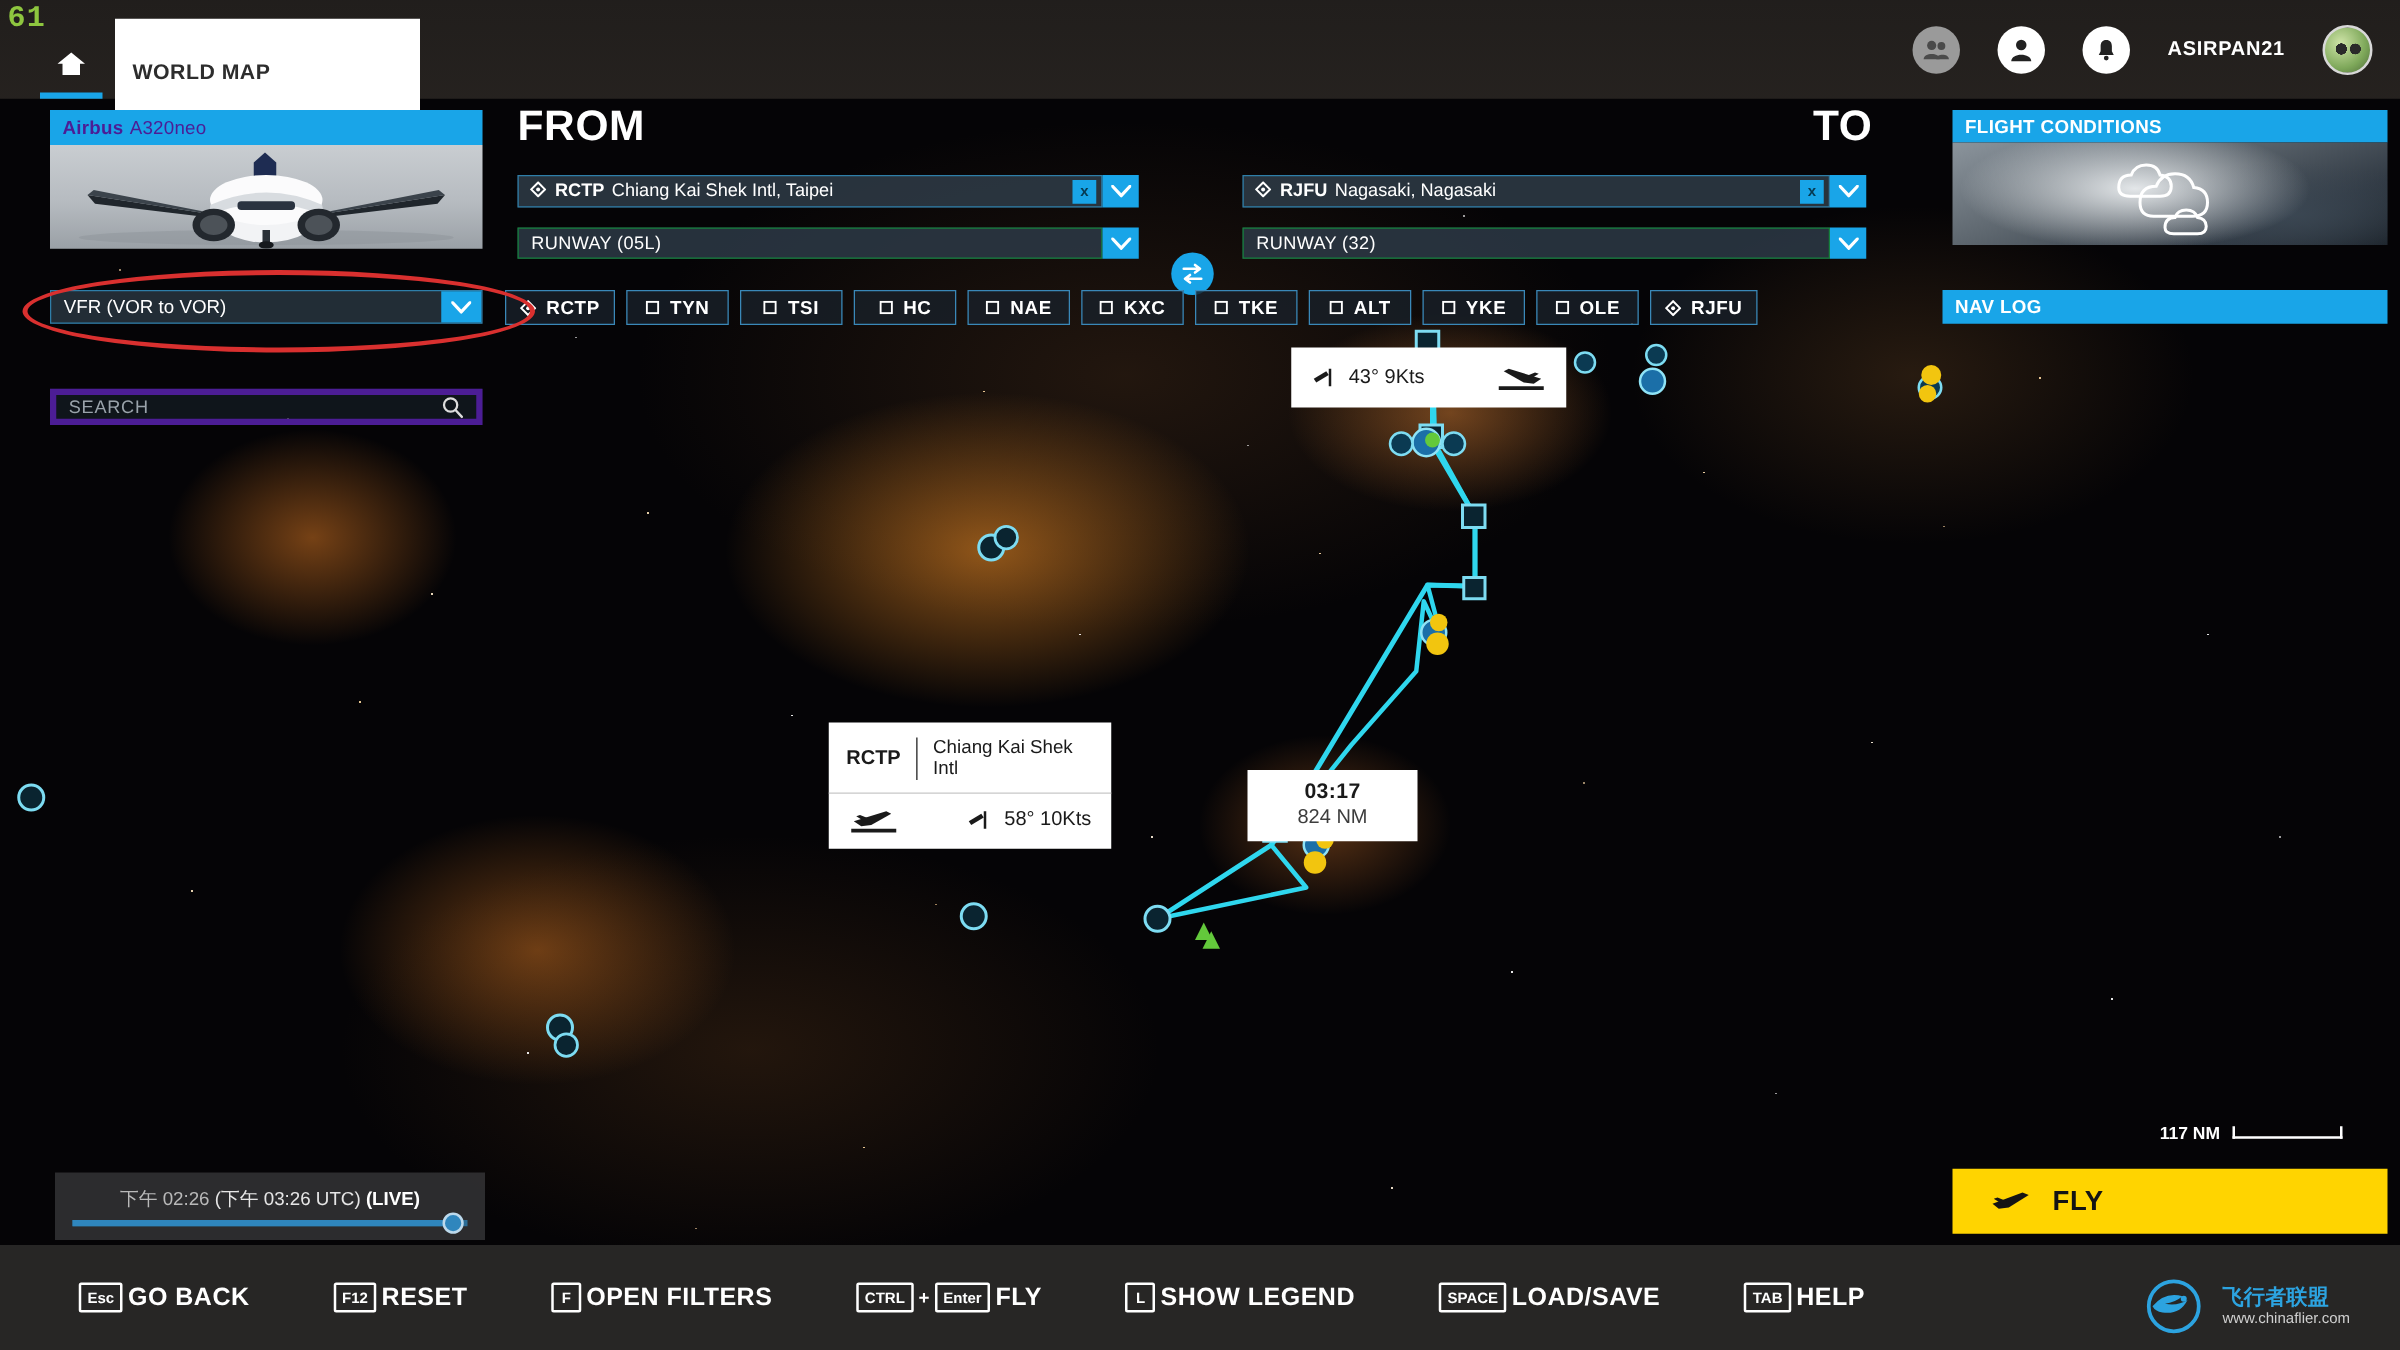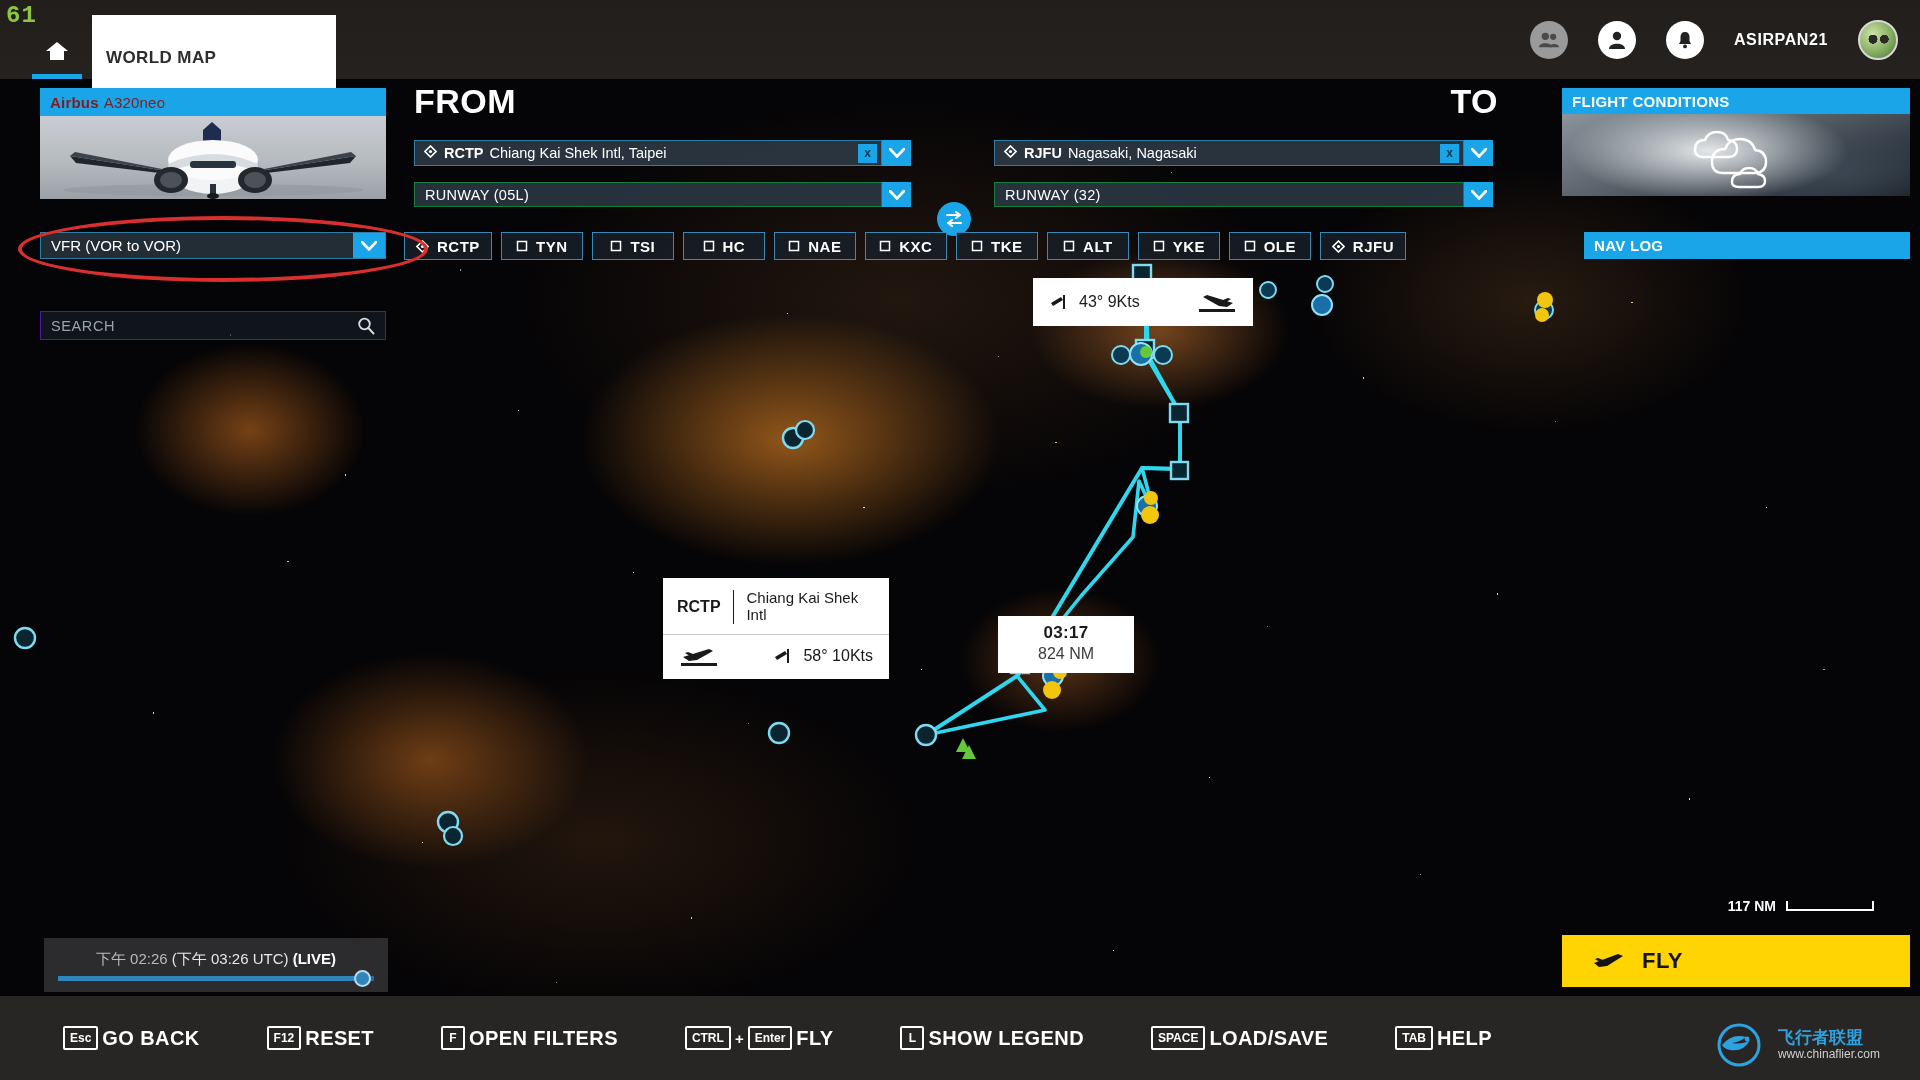--- a/index.html
+++ b/index.html
@@ -101,21 +101,21 @@
   }
   .avatar::after{
     content:""; position:absolute; left:7px; top:10px; width:24px; height:16px;
     background: radial-gradient(circle at 25% 45%, #2a2a2a 22%, transparent 23%),
                 radial-gradient(circle at 72% 45%, #2a2a2a 22%, transparent 23%);
   }
 
   
   .aircraft-panel { position:absolute; left:40px; top:88px; width:346px; height:111px; background:#111; }
   .aircraft-title {
-    height:28px; background:#19a5e8; color:#7f1d1d; font-size:15px;
+    height:28px; background:#19a5e8; color:#4c1d95; font-size:15px;
     display:flex; align-items:center; padding-left:10px; letter-spacing:.2px;
   }
   .aircraft-title b { font-weight:700; margin-right:5px; }
   .aircraft-img {
     height:83px; position:relative; overflow:hidden;
     background: linear-gradient(180deg,#c9cdd1 0%, #b6bbc0 55%, #9aa0a6 100%);
   }
 
   
   .route-panel {
@@ -156,35 +156,35 @@
   .fc-title { height:26px; background:#19a5e8; color:#fff; font-size:15px;
               display:flex; align-items:center; padding-left:10px; font-weight:700; letter-spacing:.3px; }
   .fc-img {
     height:82px; position:relative; overflow:hidden;
     background:
       radial-gradient(ellipse 200px 70px at 42% 45%, rgba(235,238,240,.95), rgba(150,158,166,0) 70%),
       radial-gradient(ellipse 170px 60px at 78% 70%, rgba(60,72,84,.9), rgba(60,72,84,0) 70%),
       linear-gradient(160deg,#8b949c 0%, #5d666e 40%, #313a44 75%, #1b2229 100%);
   }
   .navlog-panel {
-    position:absolute; right:10px; top:232px; width:326px; height:27px;
+    position:absolute; right:10px; top:232px; width:356px; height:27px;
     background:#19a5e8; color:#fff; font-size:15px; font-weight:700;
     display:flex; align-items:center; padding-left:10px; letter-spacing:.3px;
   }
 
   
   .plan-type {
     position:absolute; left:40px; top:232px; width:346px; height:27px;
     background:rgba(38,50,60,.9); border:1px solid #2e7ea8; display:flex; align-items:center;
   }
   .plan-type .txt { color:#fff; font-size:15px; padding-left:10px; flex:1; }
   .plan-type .cbtn { width:32px; height:25px; background:#19a5e8; display:flex; align-items:center; justify-content:center; }
   .search-box {
     position:absolute; left:40px; top:311px; width:346px; height:29px;
-    background:rgba(20,28,36,.72); border:1px solid #4c1d95;
+    background:rgba(20,28,36,.72); border:5px solid #4c1d95;
     display:flex; align-items:center;
   }
   .search-box .ph { color:#9aa3ab; font-size:14.5px; padding-left:10px; flex:1; letter-spacing:.6px; }
   .wp-bar { position:absolute; left:404px; top:232px; height:28px; display:flex; gap:9px; align-items:center; }
   .wp-chip {
     height:28px; min-width:82px; padding:0 11px;
     background:rgba(24,32,40,.82); border:1px solid #3a88b8;
     display:flex; align-items:center; justify-content:center; gap:8px;
     color:#fff; font-size:15px; font-weight:700; letter-spacing:.5px; cursor:pointer;
   }

